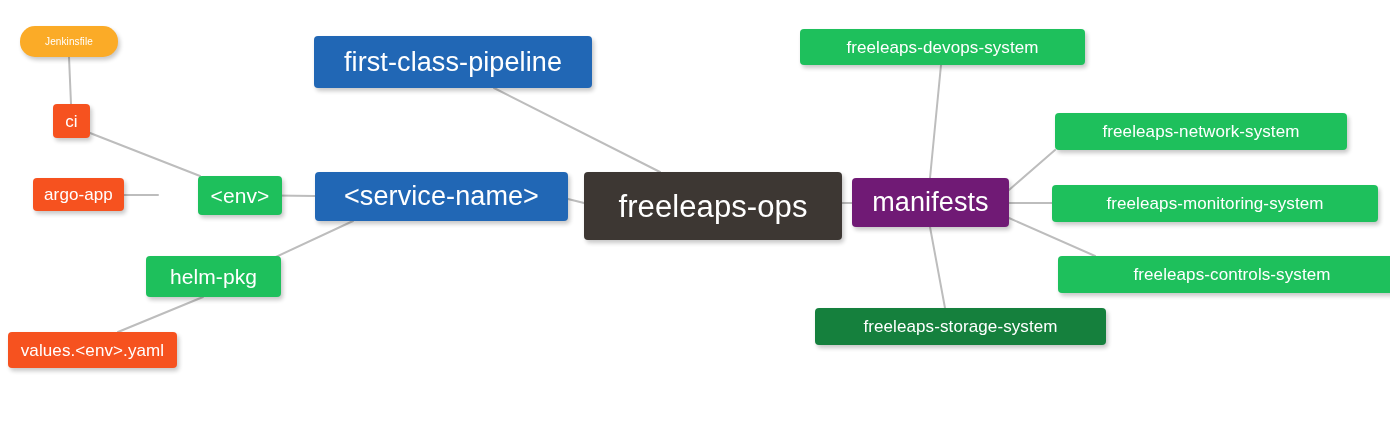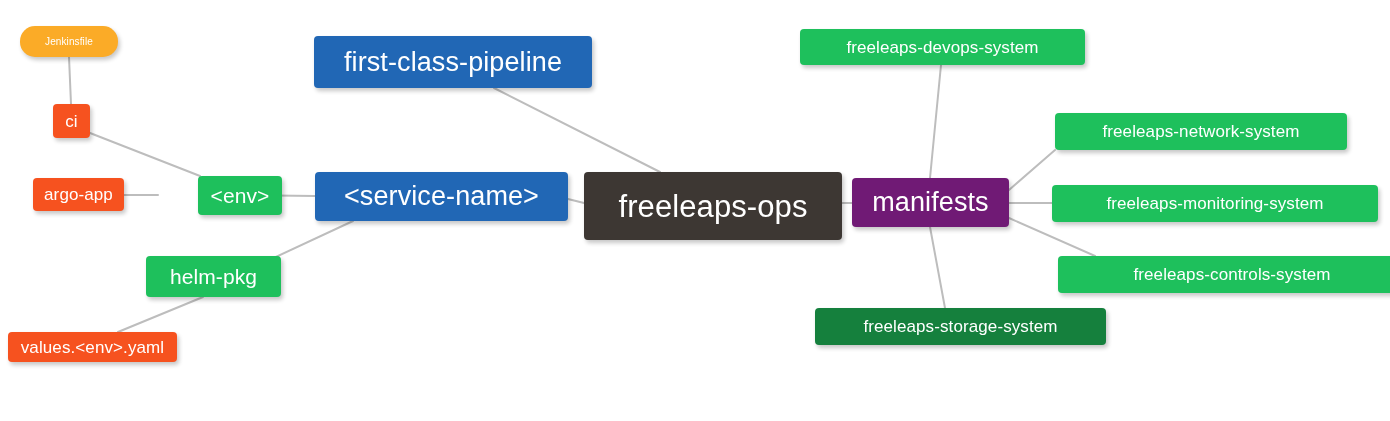--- a/index.html
+++ b/index.html
@@ -82,21 +82,21 @@
       </div>
       <div class="node lvl-2" style="left: 146px; top: 256px; width: 135px; height: 41px; background: rgb(30, 192, 92);">
         <span>helm-pkg</span>
       </div>
       <div class="node lvl-3" style="left: 53px; top: 104px; width: 37px; height: 34px; background: rgb(246, 82, 31);">
         <span>ci</span>
       </div>
       <div class="node lvl-3" style="left: 33px; top: 178px; width: 91px; height: 33px; background: rgb(246, 82, 31);">
         <span>argo-app</span>
       </div>
-      <div class="node lvl-3" style="left: 8px; top: 332px; width: 169px; height: 30px; background: rgb(246, 82, 31);">
+      <div class="node lvl-3" style="left: 8px; top: 332px; width: 169px; height: 36px; background: rgb(246, 82, 31);">
         <span>values.&lt;env&gt;.yaml</span>
       </div>
       <div class="node lvl-4" style="left: 20px; top: 26px; width: 98px; height: 31px; background: rgb(251, 171, 39);">
         <span>Jenkinsfile</span>
       </div>
       <div class="node lvl-3" style="left: 800px; top: 29px; width: 285px; height: 36px; background: rgb(30, 192, 92);">
         <span>freeleaps-devops-system</span>
       </div>
       <div class="node lvl-3" style="left: 1055px; top: 113px; width: 292px; height: 37px; background: rgb(30, 192, 92);">
         <span>freeleaps-network-system</span>

